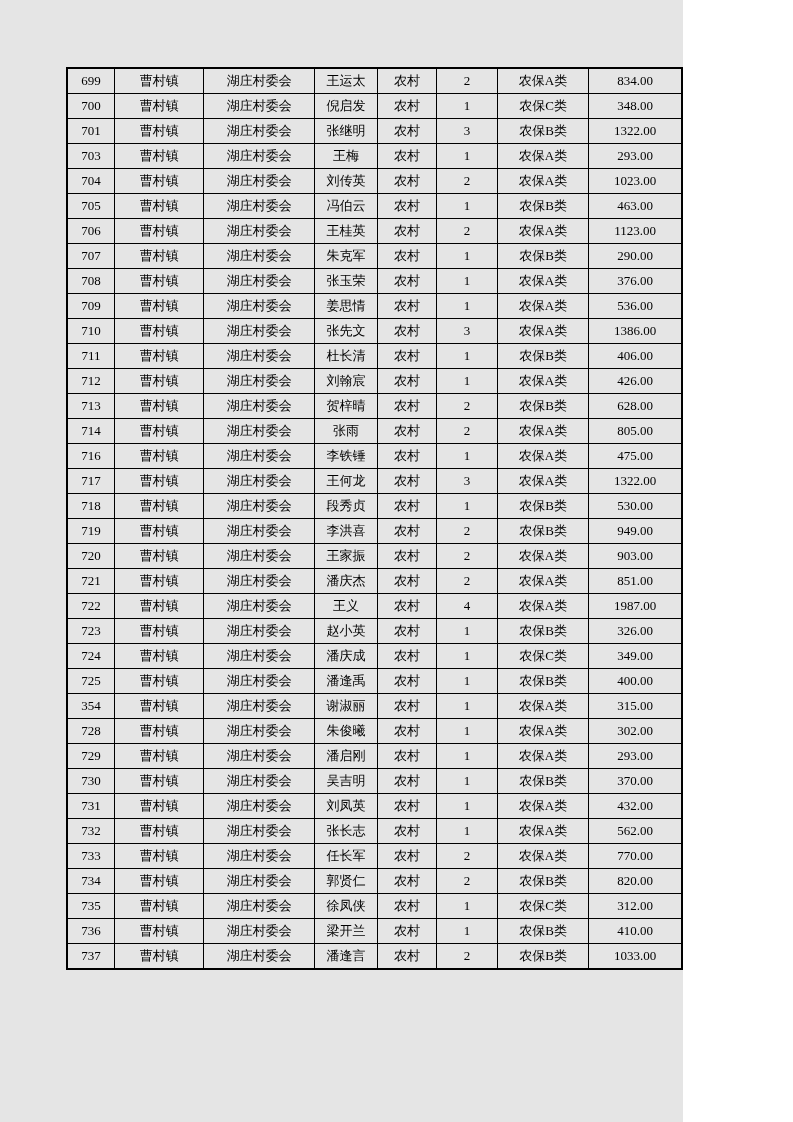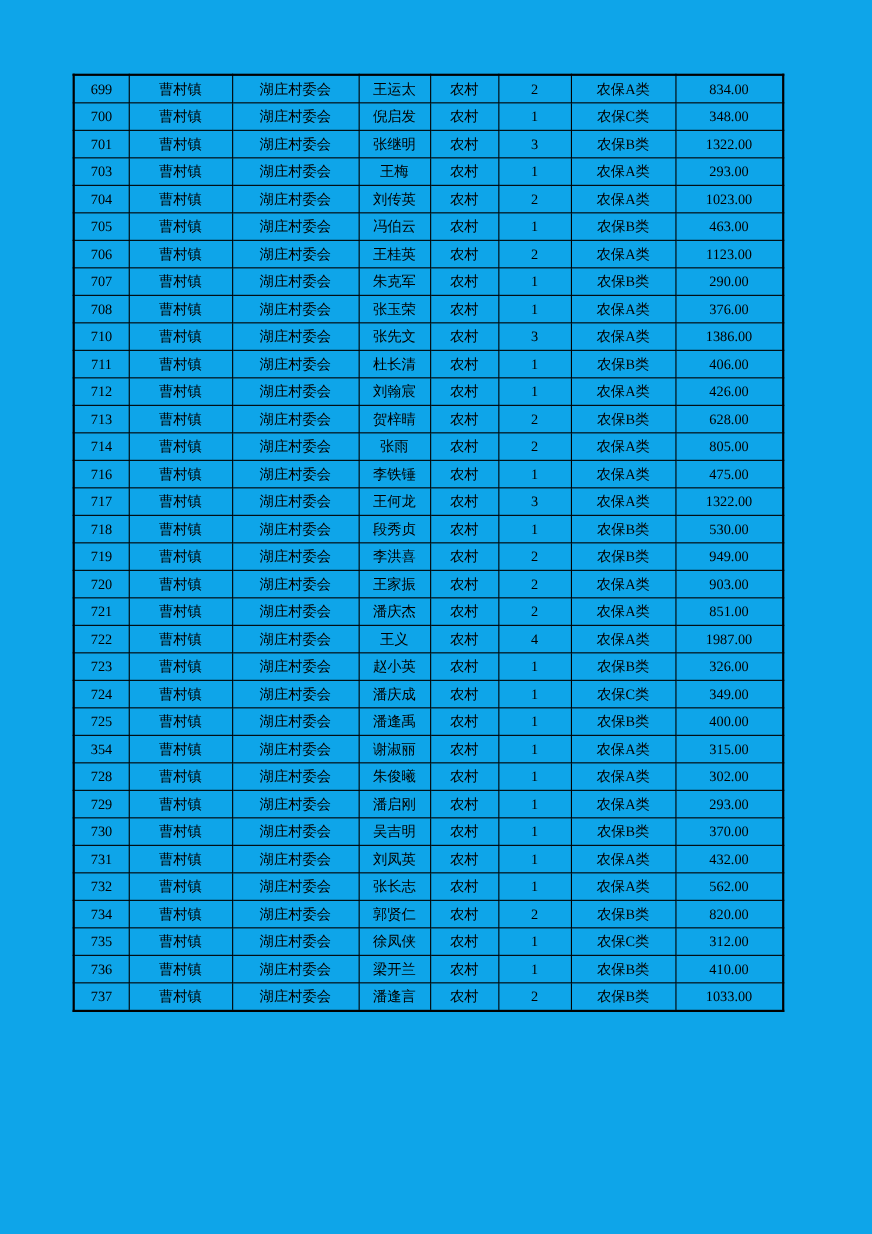--- a/index.html
+++ b/index.html
@@ -2,23 +2,23 @@
 <html><head>
 <meta charset="utf-8">
 <style>
   html, body {
     margin: 0;
     padding: 0;
     background: #ffffff;
   }
   .page {
     position: relative;
-    width: 793px;
+    width: 683px;
     height: 1122px;
-    background: #0ea5e9;
+    background: #e5e5e5;
     font-family: "Liberation Serif", "DejaVu Serif", serif;
     color: #000000;
     overflow: hidden;
   }
   .table-wrap {
     position: absolute;
     left: 66px;
     top: 67px;
   }
   table.roster {
@@ -154,20 +154,30 @@
             <td class="col-no">708</td>
             <td class="col-town">曹村镇</td>
             <td class="col-village">湖庄村委会</td>
             <td class="col-name">张玉荣</td>
             <td class="col-type">农村</td>
             <td class="col-count">1</td>
             <td class="col-category">农保A类</td>
             <td class="col-amount">376.00</td>
           </tr>
           <tr>
+            <td class="col-no">709</td>
+            <td class="col-town">曹村镇</td>
+            <td class="col-village">湖庄村委会</td>
+            <td class="col-name">姜思情</td>
+            <td class="col-type">农村</td>
+            <td class="col-count">1</td>
+            <td class="col-category">农保A类</td>
+            <td class="col-amount">536.00</td>
+          </tr>
+          <tr>
             <td class="col-no">710</td>
             <td class="col-town">曹村镇</td>
             <td class="col-village">湖庄村委会</td>
             <td class="col-name">张先文</td>
             <td class="col-type">农村</td>
             <td class="col-count">3</td>
             <td class="col-category">农保A类</td>
             <td class="col-amount">1386.00</td>
           </tr>
           <tr>
@@ -362,20 +372,30 @@
           </tr>
           <tr>
             <td class="col-no">732</td>
             <td class="col-town">曹村镇</td>
             <td class="col-village">湖庄村委会</td>
             <td class="col-name">张长志</td>
             <td class="col-type">农村</td>
             <td class="col-count">1</td>
             <td class="col-category">农保A类</td>
             <td class="col-amount">562.00</td>
+          </tr>
+          <tr>
+            <td class="col-no">733</td>
+            <td class="col-town">曹村镇</td>
+            <td class="col-village">湖庄村委会</td>
+            <td class="col-name">任长军</td>
+            <td class="col-type">农村</td>
+            <td class="col-count">2</td>
+            <td class="col-category">农保A类</td>
+            <td class="col-amount">770.00</td>
           </tr>
           <tr>
             <td class="col-no">734</td>
             <td class="col-town">曹村镇</td>
             <td class="col-village">湖庄村委会</td>
             <td class="col-name">郭贤仁</td>
             <td class="col-type">农村</td>
             <td class="col-count">2</td>
             <td class="col-category">农保B类</td>
             <td class="col-amount">820.00</td>

